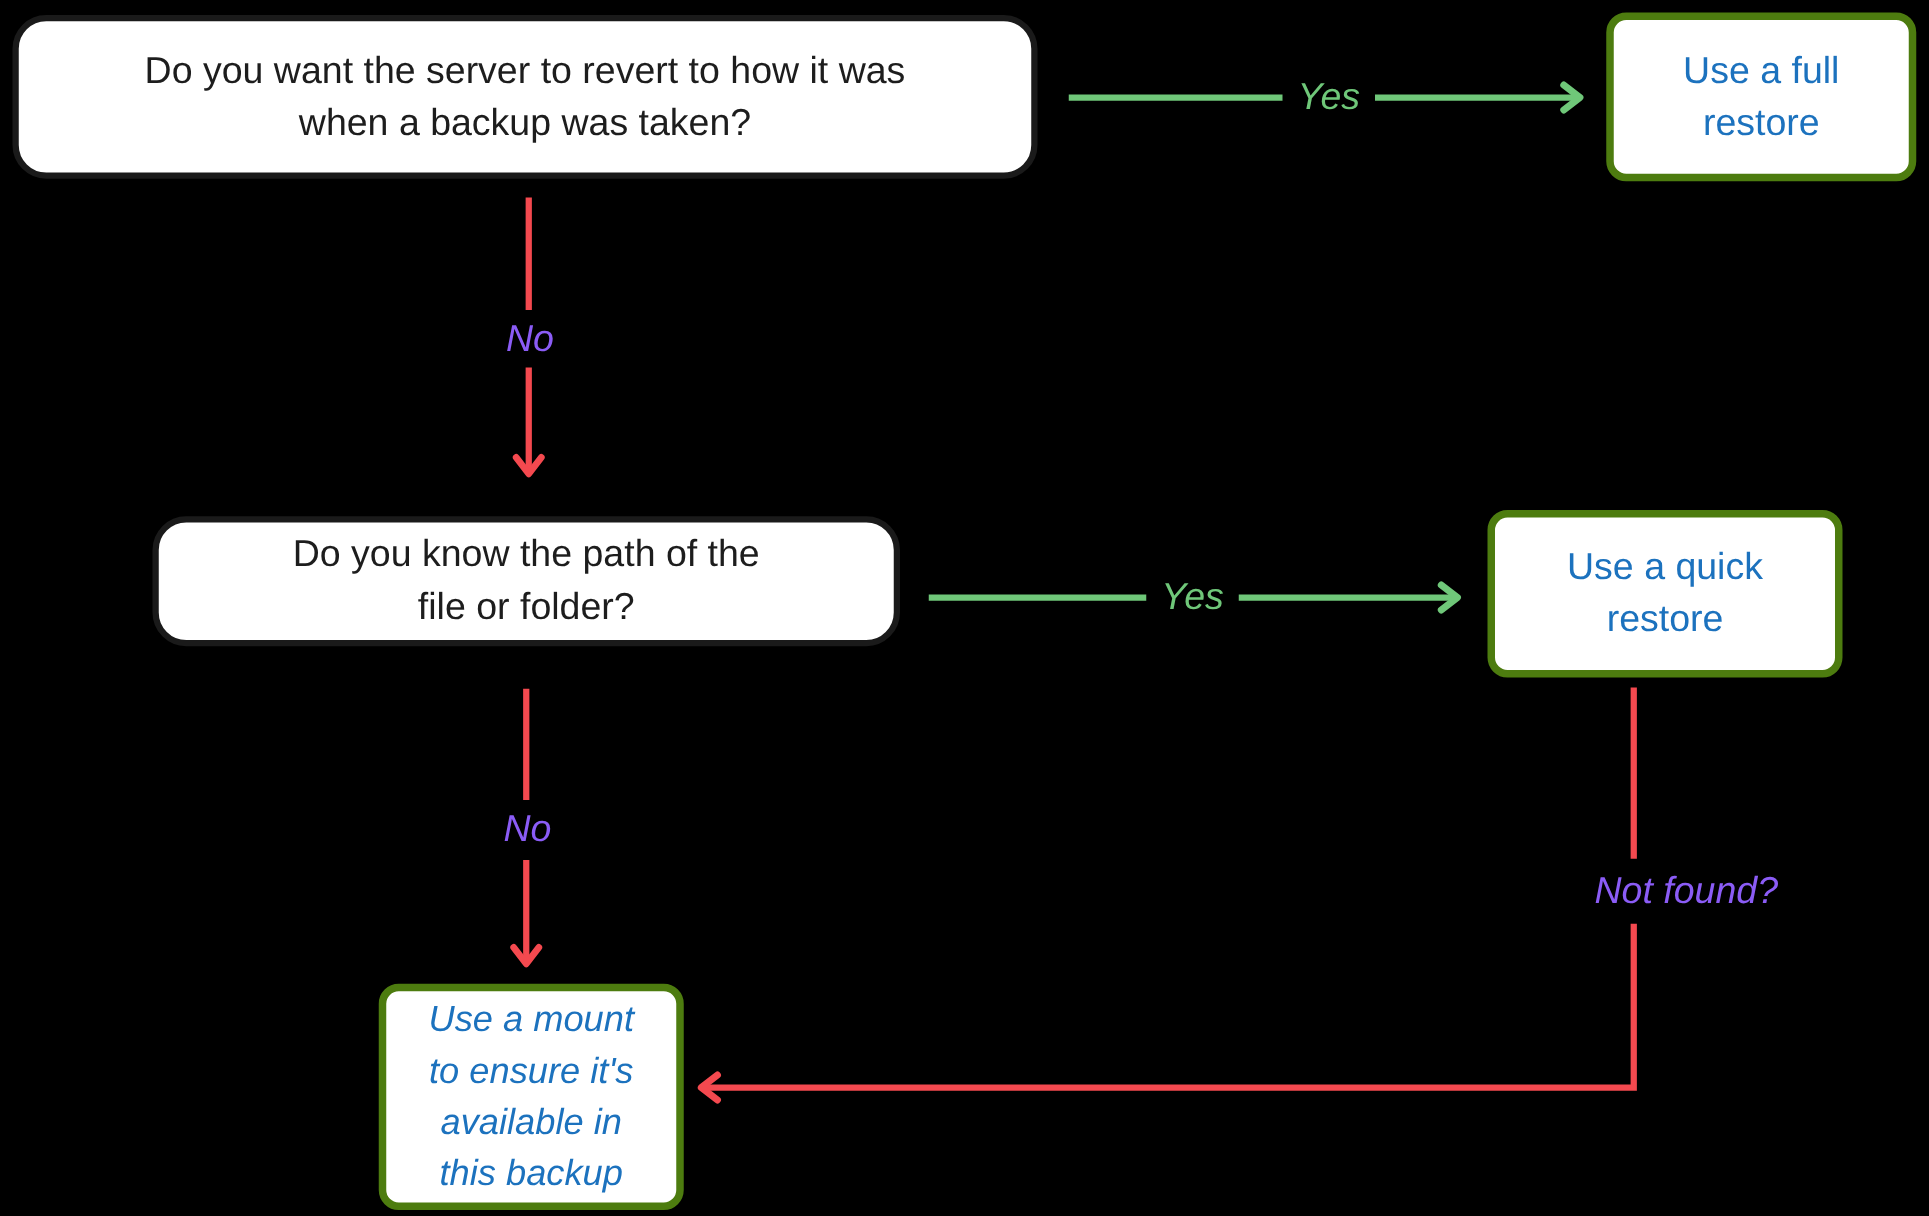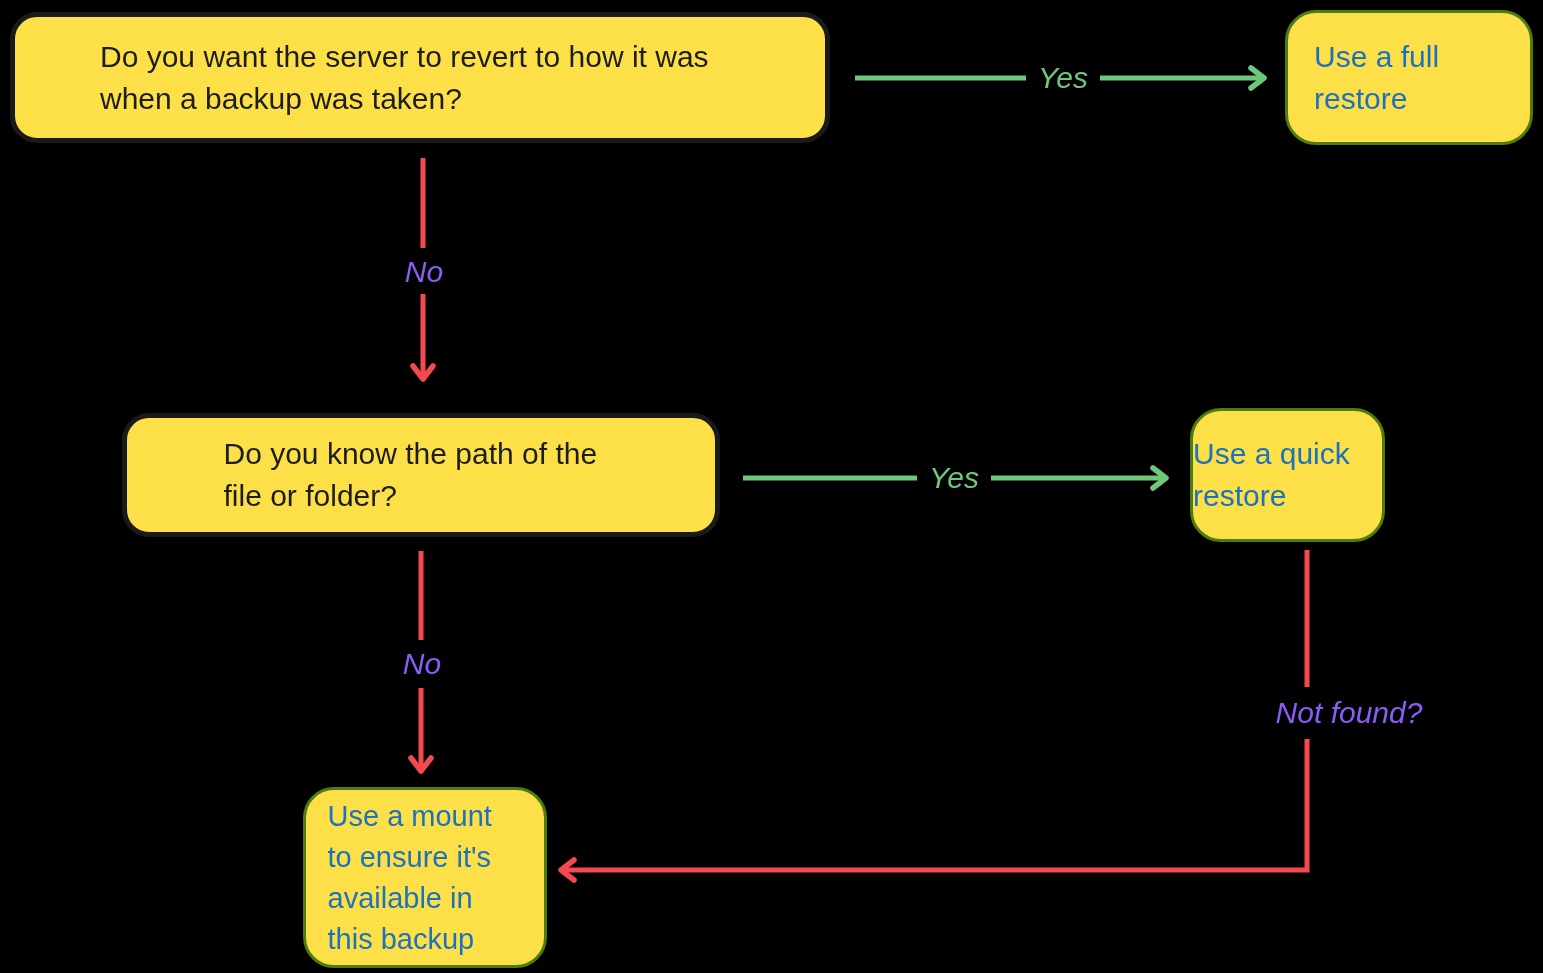--- a/index.html
+++ b/index.html
@@ -15,50 +15,51 @@
     background: #000000;
   }
   svg.edges {
     position: absolute; left: 0; top: 0;
     width: 1543px; height: 973px;
     pointer-events: none;
   }
   .node {
     position: absolute;
     box-sizing: border-box;
-    background: #fde047;
+    background: #ffffff;
     display: flex;
     align-items: center;
     justify-content: center;
+    text-align: center;
   }
   .node span { display: inline-block; }
   .decision {
     border: 5px solid #1a1a1a;
     border-radius: 27px;
     color: #1d1d1d;
     font-size: 30px;
     line-height: 42px;
   }
   .action {
-    border: 3px solid #4d7c0f;
-    border-radius: 31px;
+    border: 6px solid #4d7c0f;
+    border-radius: 16px;
     color: #1c72be;
     font-size: 30px;
     line-height: 42px;
   }
   #node-q1        { left: 10px;   top: 12px;  width: 820px; height: 131px; }
   #node-q1 span   { max-width: 640px; }
   #node-full      { left: 1285px; top: 10px;  width: 248px; height: 135px; }
   #node-full span { max-width: 190px; }
-  #node-q2        { left: 122px;  top: 413px; width: 598px; height: 124px; }
+  #node-q2        { left: 122px;  top: 413px; width: 598px; height: 104px; }
   #node-q2 span   { max-width: 395px; }
-  #node-quick     { left: 1190px; top: 408px; width: 195px; height: 134px; }
+  #node-quick     { left: 1190px; top: 408px; width: 284px; height: 134px; }
   #node-quick span{ max-width: 200px; }
   #node-mount     { left: 303px;  top: 787px; width: 244px; height: 181px; font-size: 29px; line-height: 41px; }
-  #node-mount span{ max-width: 195px; }
+  #node-mount span{ max-width: 195px; font-style: italic; }
   .edge-label {
     position: absolute;
     transform: translate(-50%, -50%);
     font-size: 30px;
     white-space: nowrap;
     line-height: 1;
     font-style: italic;
   }
   .label-yes { color: #6fc779; }
   .label-no  { color: #8b5cf6; }

